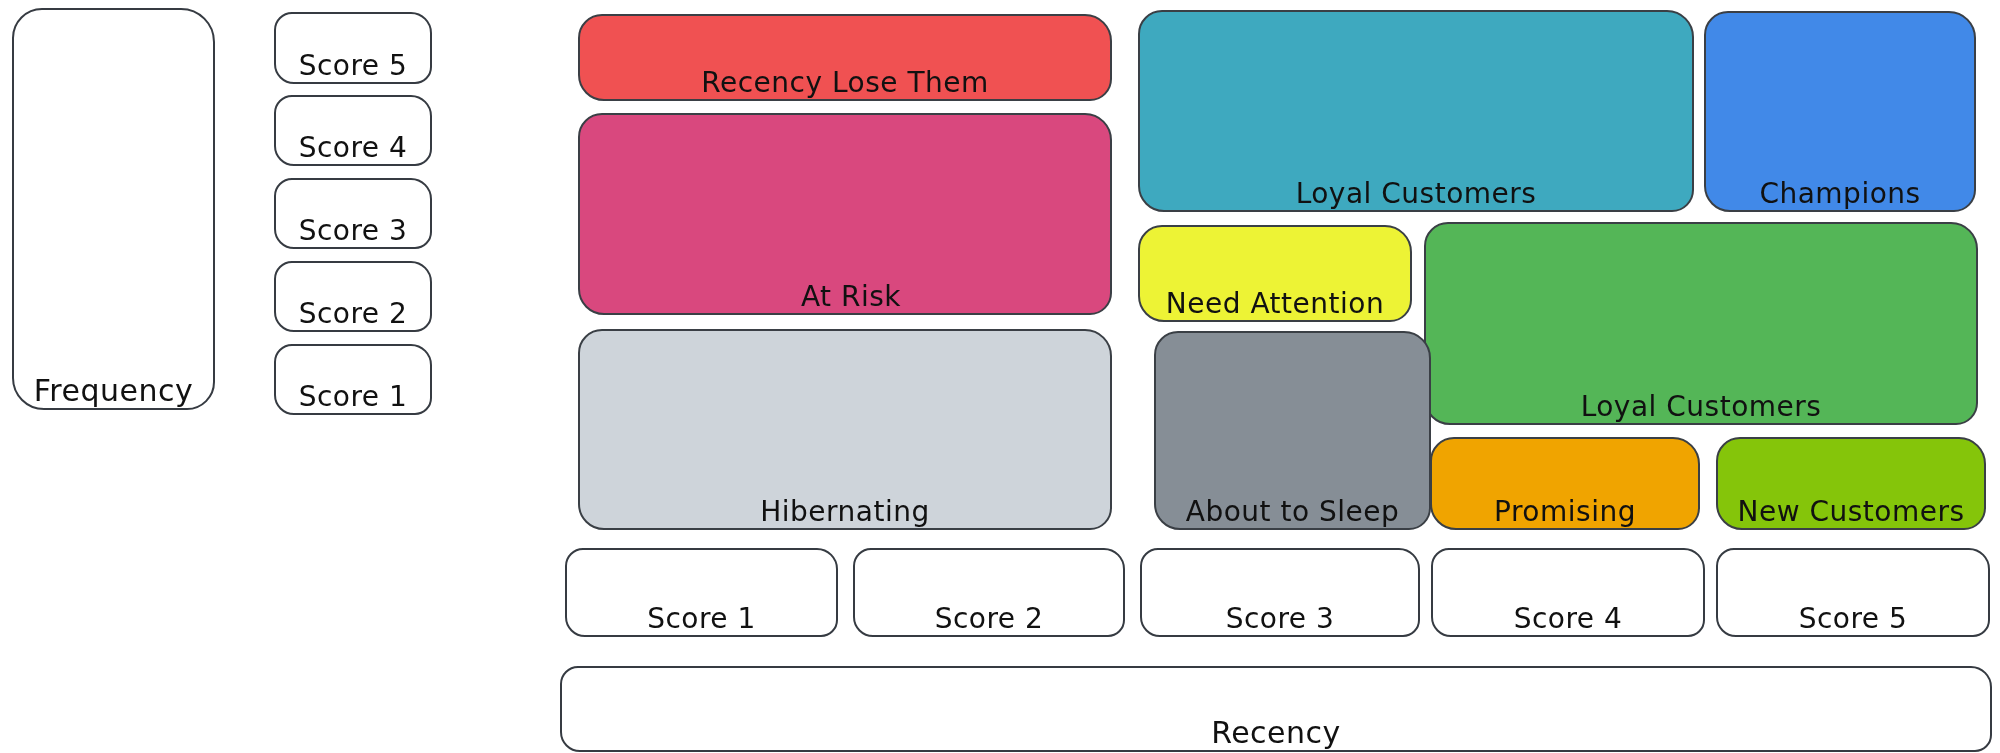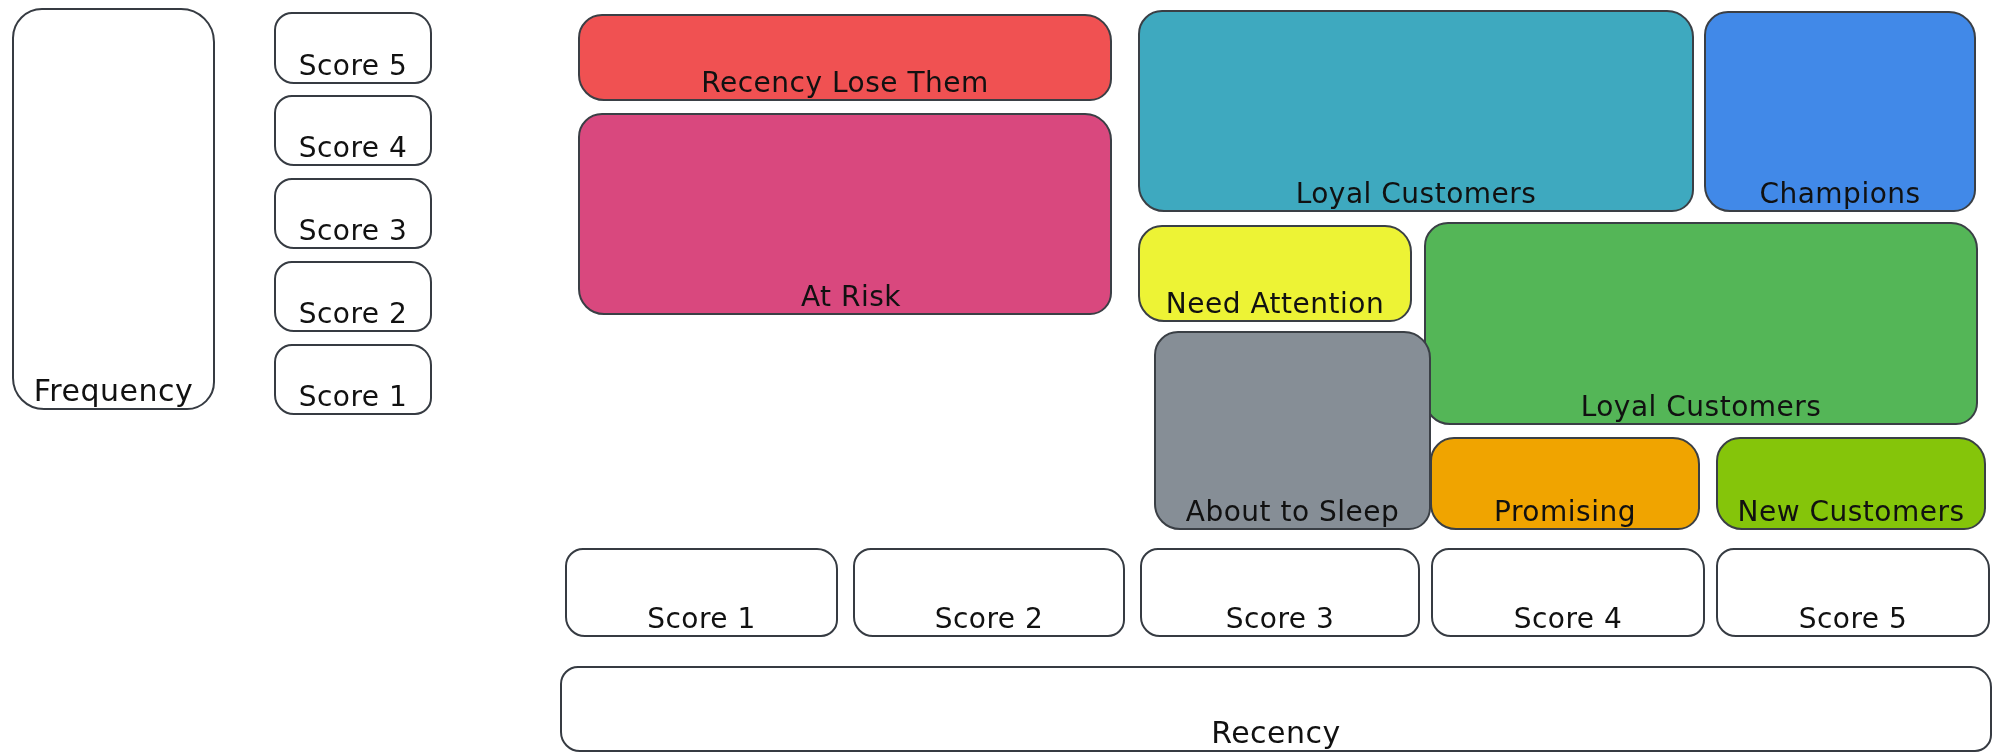--- a/index.html
+++ b/index.html
@@ -88,20 +88,23 @@
   <div class="box score r-sm f-s1">
     <span>Score 1</span>
   </div>
 
   <div class="box seg r-md seg-cannot" style="background: rgb(240, 81, 82);">
     <span>Recency Lose Them</span>
   </div>
   <div class="box seg r-md seg-atrisk" style="background: rgb(217, 72, 126);">
     <span>At Risk</span>
   </div>
+  <div class="box seg r-md seg-hibernate" style="background: rgb(206, 212, 218);">
+    <span>Hibernating</span>
+  </div>
   <div class="box seg r-md seg-loyal-t" style="background: rgb(62, 169, 191);">
     <span>Loyal Customers</span>
   </div>
   <div class="box seg r-md seg-champ" style="background: rgb(65, 137, 232);">
     <span>Champions</span>
   </div>
   <div class="box seg r-md seg-needatt" style="background: rgb(237, 243, 53);">
     <span>Need Attention</span>
   </div>
   <div class="box seg r-md seg-loyal-g" style="background: rgb(84, 182, 87);">

